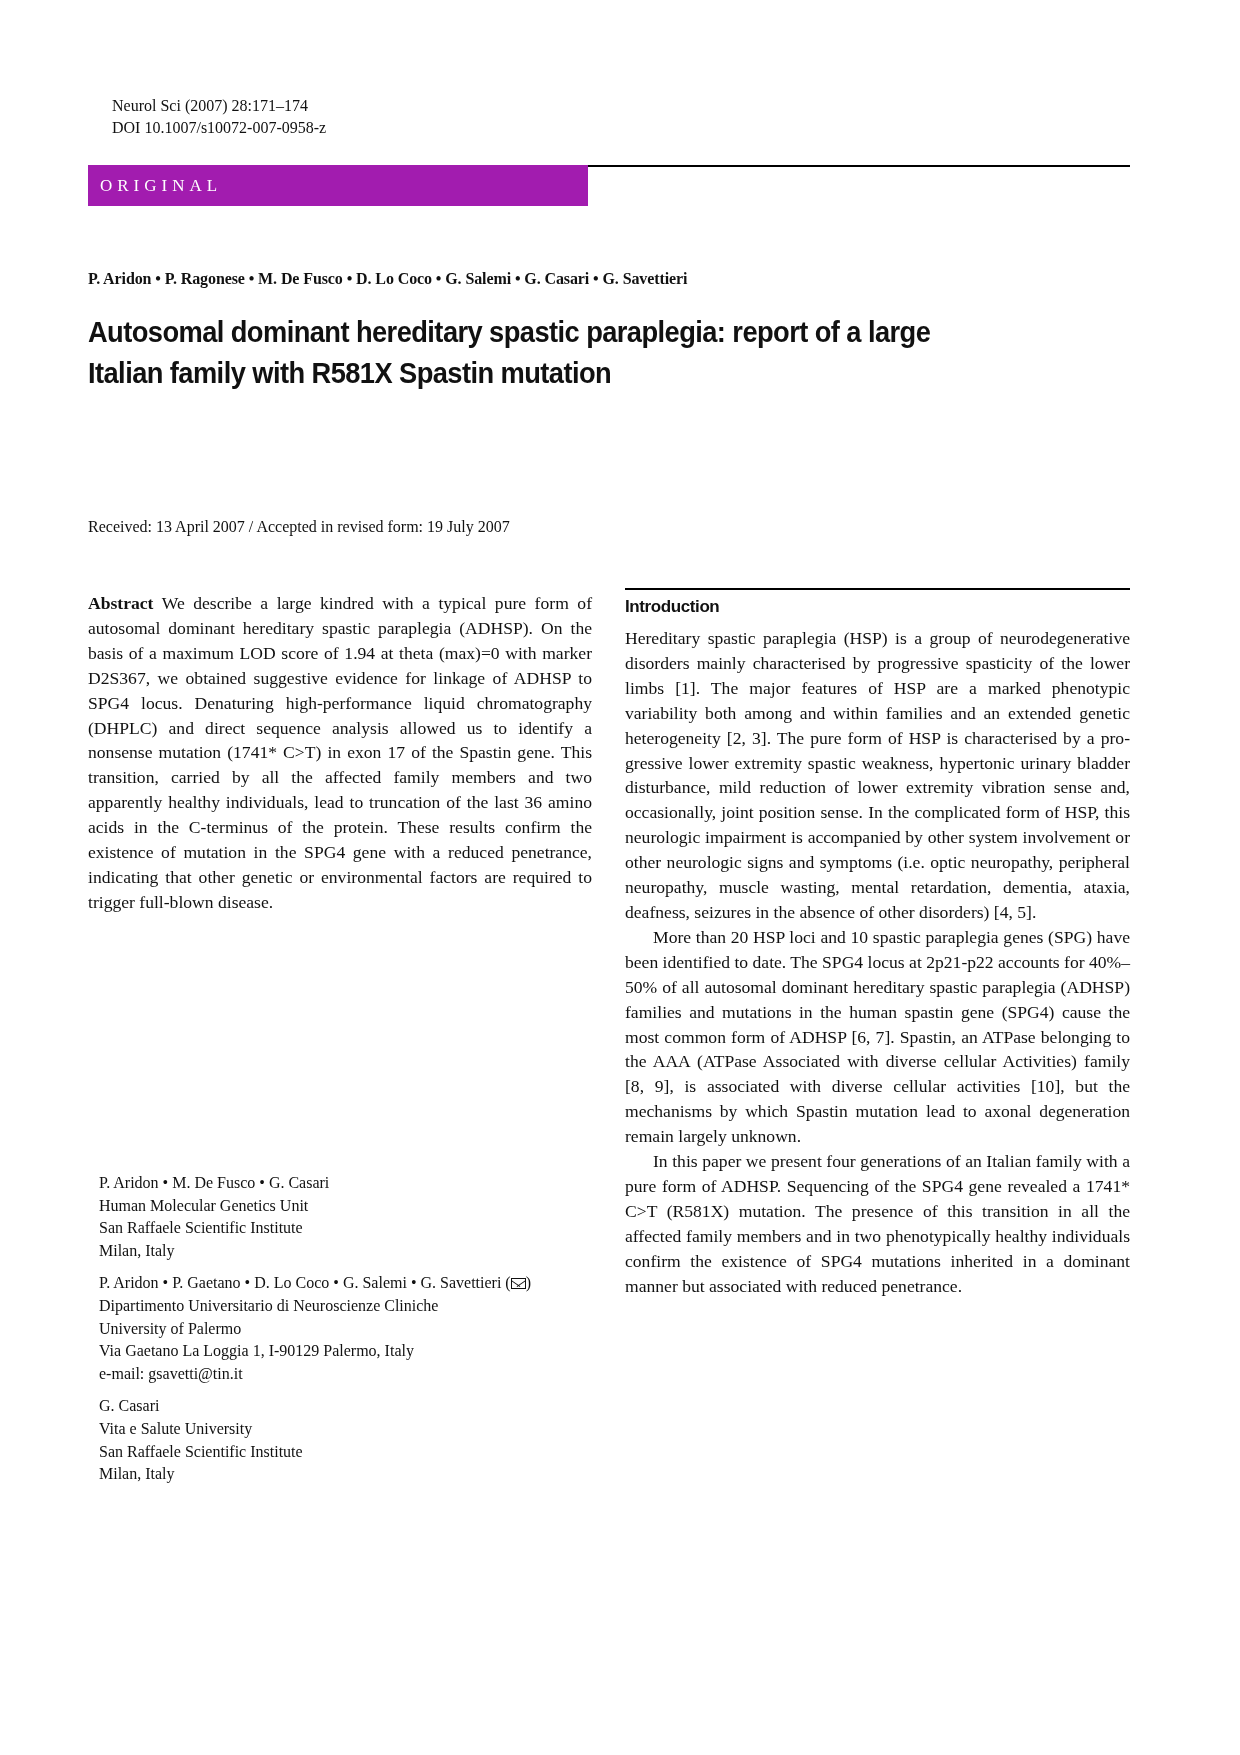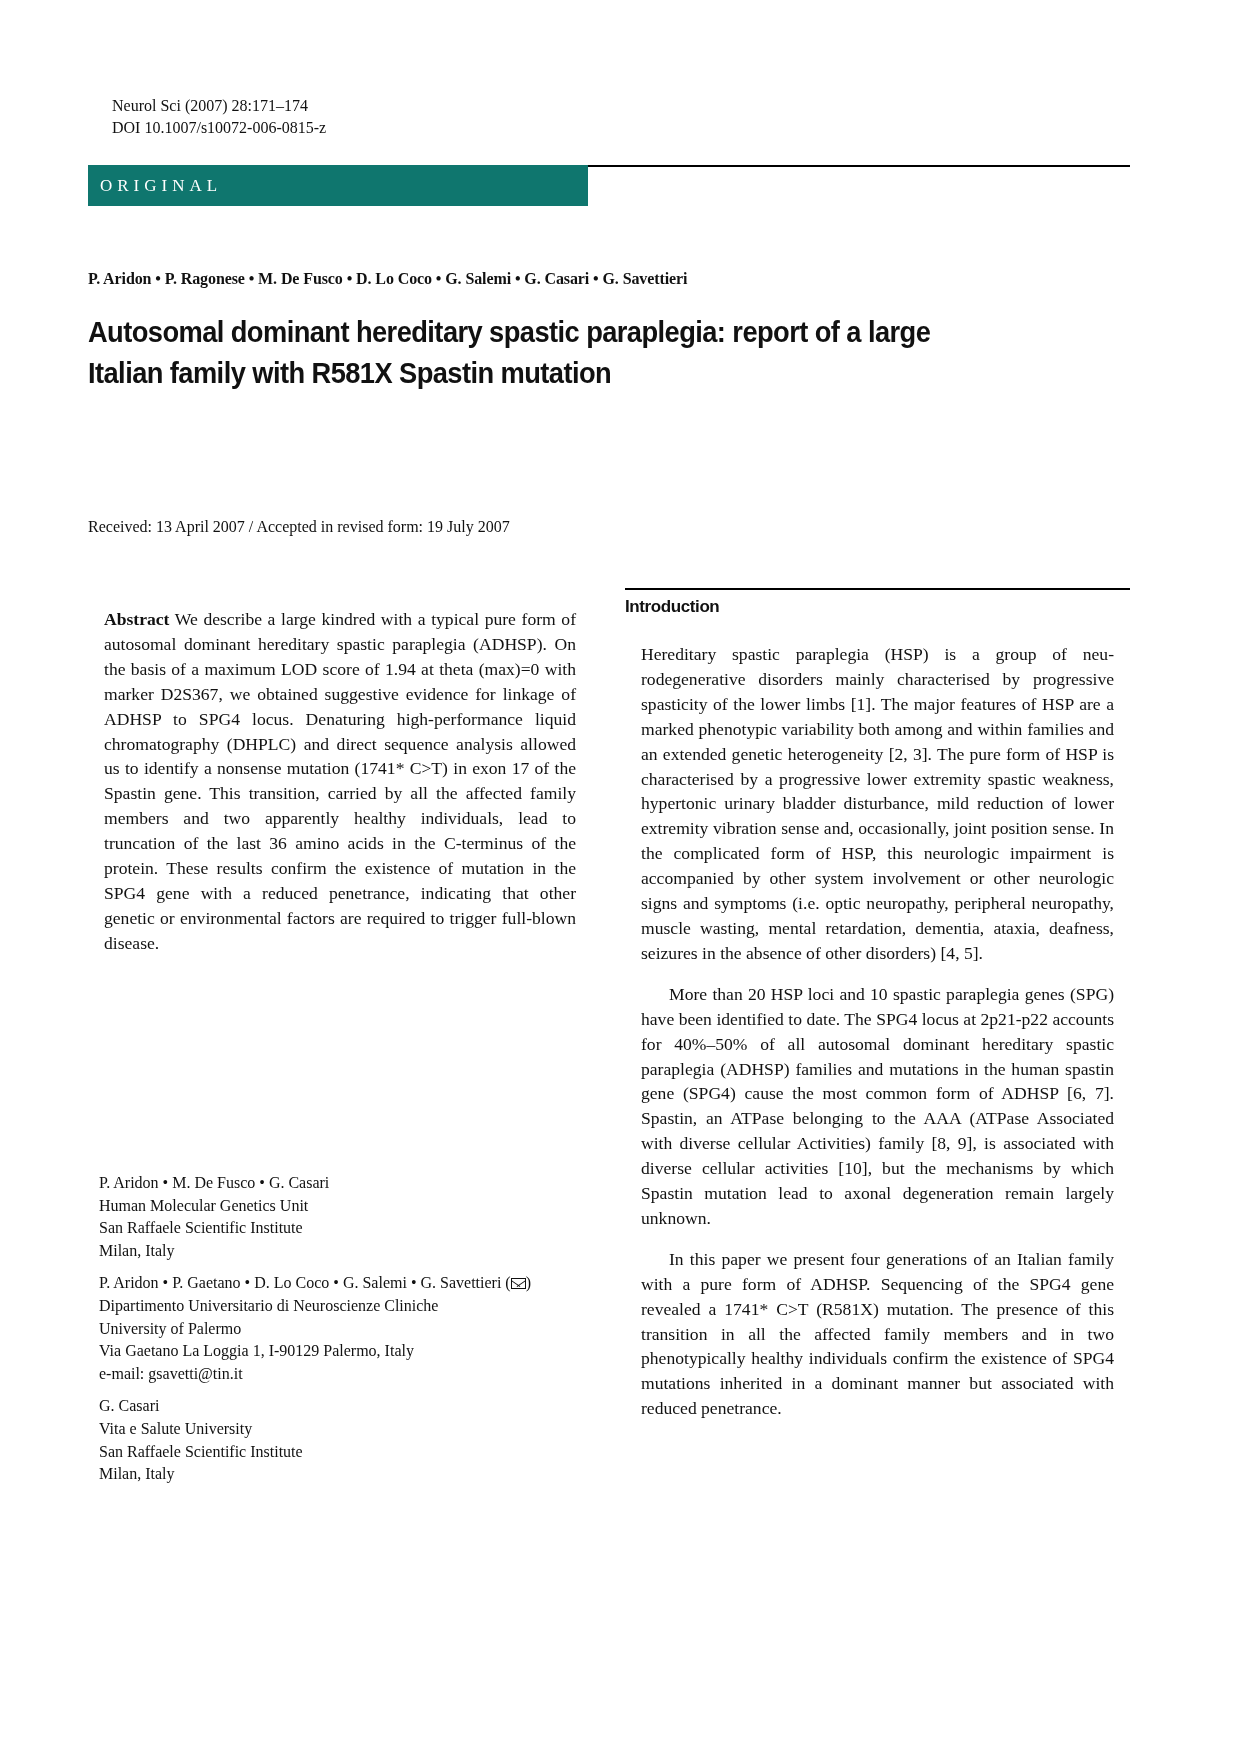--- a/index.html
+++ b/index.html
@@ -3,39 +3,39 @@
   <meta charset="utf-8">
   <style>
     html, body { margin: 0; padding: 0; background: #ffffff; }
     body {
       width: 1240px; height: 1755px; position: relative; overflow: hidden;
       font-family: "Liberation Serif", "DejaVu Serif", serif; color: #111;
     }
     .abs { position: absolute; }
     .journal-ref { left: 88px; top: 95px; font-size: 16px; line-height: 22px; margin-left: 24px; }
     .section-bar {
-      left: 88px; top: 165px; width: 500px; height: 41px; background: #0f766e;
+      left: 88px; top: 165px; width: 500px; height: 41px; background: #a21caf;
       color: #fff; font-size: 17px; letter-spacing: 5px; line-height: 41px;
       padding-left: 12px; box-sizing: border-box;
     }
     .top-rule { left: 588px; top: 165px; width: 542px; height: 2px; background: #000; }
     .authors {
       left: 88px; top: 270px; font-size: 16px; font-weight: bold; letter-spacing: -0.1px;
       white-space: nowrap;
     }
     .title {
       left: 88px; top: 312px; width: 1050px; font-family: "Liberation Sans", "DejaVu Sans", sans-serif;
       font-weight: bold; font-size: 29px; line-height: 41px; letter-spacing: -0.6px;
       transform: scaleX(0.94); transform-origin: left top;
     }
     .received { left: 88px; top: 518px; font-size: 16px; }
     .col { font-size: 17.6px; line-height: 24.9px; text-align: justify; hyphens: manual; }
     .col-left { left: 88px; top: 591px; width: 504px; }
     .col-right { left: 625px; top: 626px; width: 505px; }
-    .col p { margin: 16px; }
+    .col p { margin: 0; }
     .col-right p.indent { text-indent: 28px; }
     .keywords { margin-top: 13px !important; }
     .b { font-weight: bold; }
     .affil { left: 88px; top: 1172px; width: 520px; font-size: 16px; line-height: 22.6px; margin-left: 11px; }
     .affil .block { margin-bottom: 10px; }
     .affil .line { display: block; white-space: nowrap; }
     .intro-rule { left: 625px; top: 588px; width: 505px; height: 1.5px; background: #000; }
     .intro-heading {
       left: 625px; top: 597px; font-family: "Liberation Sans", "DejaVu Sans", sans-serif;
       font-weight: bold; font-size: 17px; letter-spacing: -0.4px;
@@ -44,21 +44,21 @@
       position: relative; vertical-align: -1px; box-sizing: border-box; overflow: hidden; }
     .mail-icon::before, .mail-icon::after { content: ""; position: absolute; top: 4px; width: 11px; height: 1.4px; background: #111; }
     .mail-icon::before { left: -2px; transform: rotate(35deg); }
     .mail-icon::after { right: -2px; transform: rotate(-35deg); }
   </style>
 </head>
 <body>
 
 <div class="abs journal-ref">
   <div>Neurol Sci (2007) 28:171–174</div>
-  <div>DOI 10.1007/s10072-006-0815-z</div>
+  <div>DOI 10.1007/s10072-007-0958-z</div>
 </div>
 
 <div class="abs section-bar">ORIGINAL</div>
 <div class="abs top-rule"></div>
 
 <div class="abs authors">P. Aridon • P. Ragonese • M. De Fusco • D. Lo Coco • G. Salemi • G. Casari • G. Savettieri</div>
 
 <div class="abs title">
   <div>Autosomal dominant hereditary spastic paraplegia: report of a large</div>
   <div>Italian family with R581X Spastin mutation</div>

